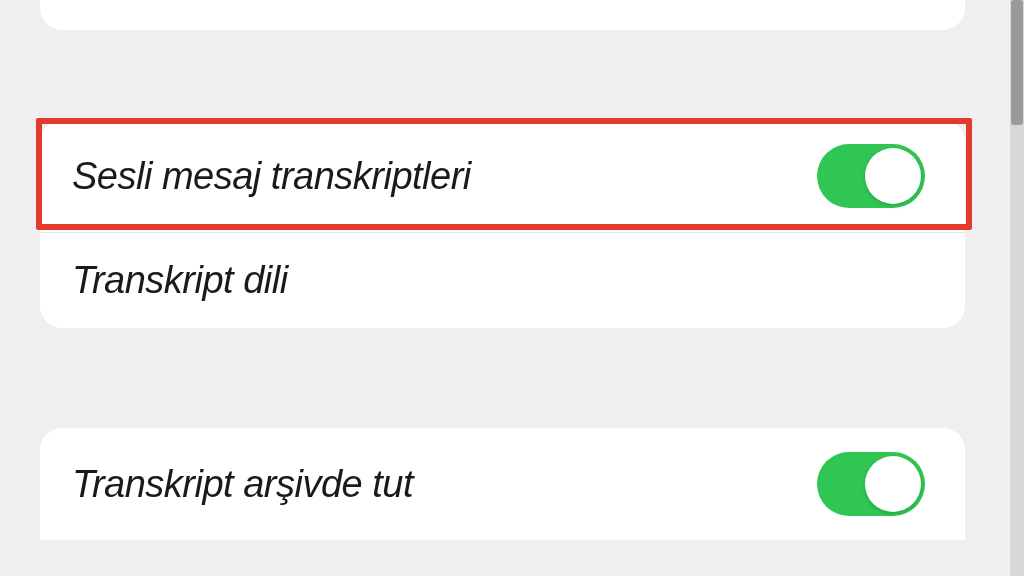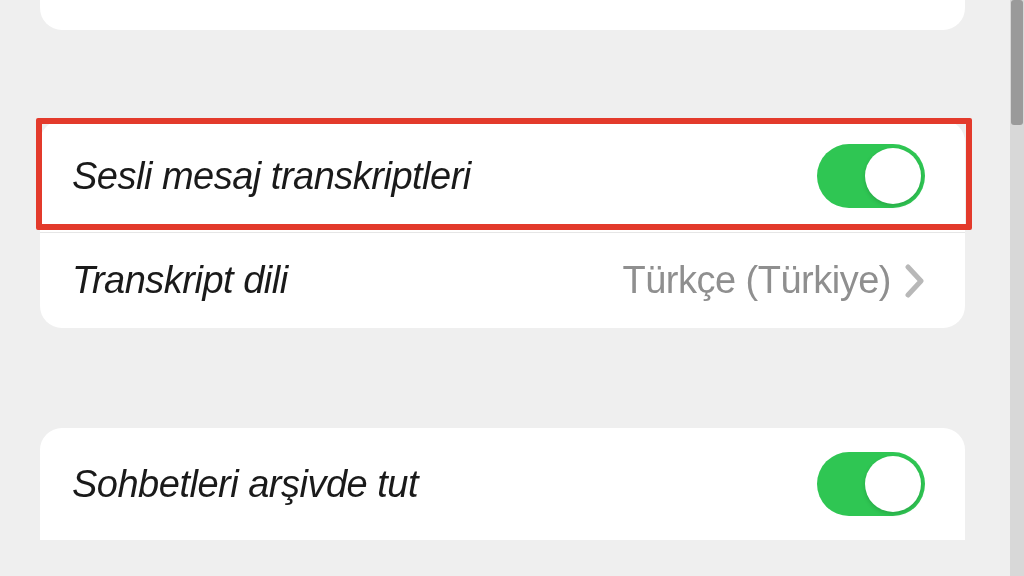--- a/index.html
+++ b/index.html
@@ -125,35 +125,27 @@
 
     <div class="row">
       <span class="row-label">Sesli mesaj transkriptleri</span>
       <div class="toggle">
         <div class="toggle-knob"></div>
       </div>
     </div>
 
     <div class="row">
       <span class="row-label">Transkript dili</span>
-      <div class="row-right">
-        <span class="row-value">Türkçe (Türkiye)</span>
-        <span class="chevron">
-          <svg width="20" height="34" viewBox="0 0 20 34">
-            <polyline points="3,3 16,17 3,31" fill="none" stroke="#b8b8b8" stroke-width="5" stroke-linecap="round" stroke-linejoin="round"></polyline>
-          </svg>
-        </span>
-      </div>
     </div>
 
   </div>
 
   <div class="group group-bottom">
     <div class="row">
-      <span class="row-label">Sohbetleri arşivde tut</span>
+      <span class="row-label">Transkript arşivde tut</span>
       <div class="toggle">
         <div class="toggle-knob"></div>
       </div>
     </div>
   </div>
 
 </div>
 
 <div class="highlight" style="left:36px; top:118px; width:936px; height:112px;"></div>
 

